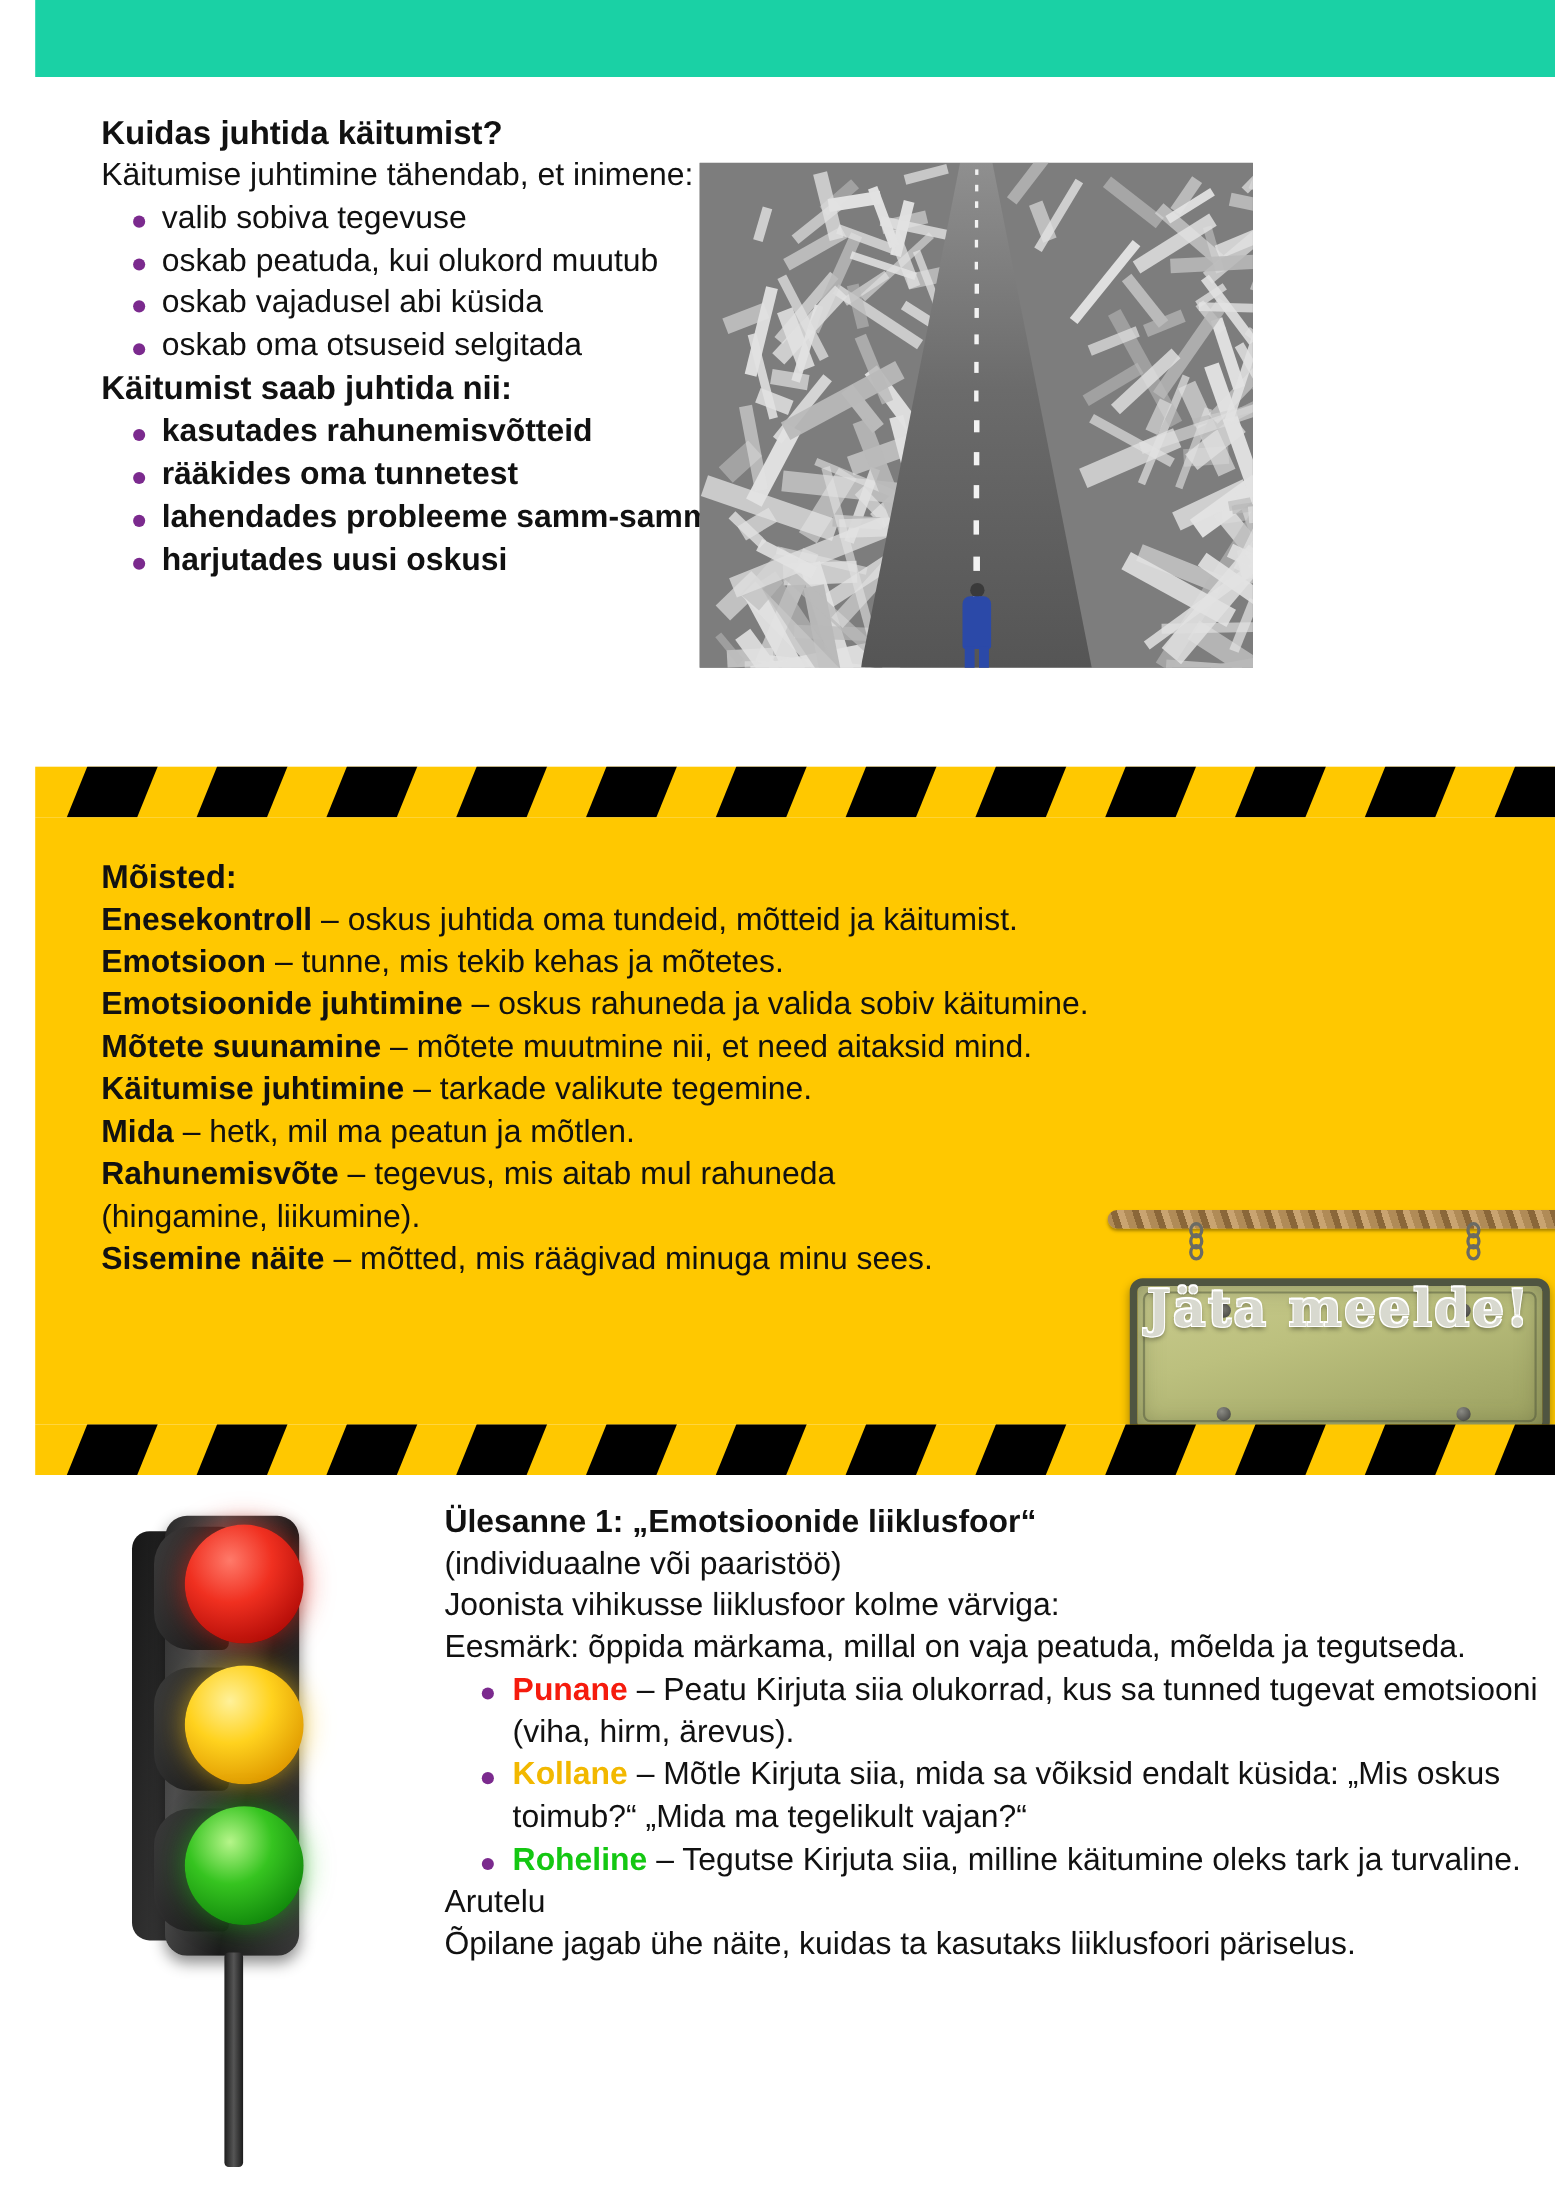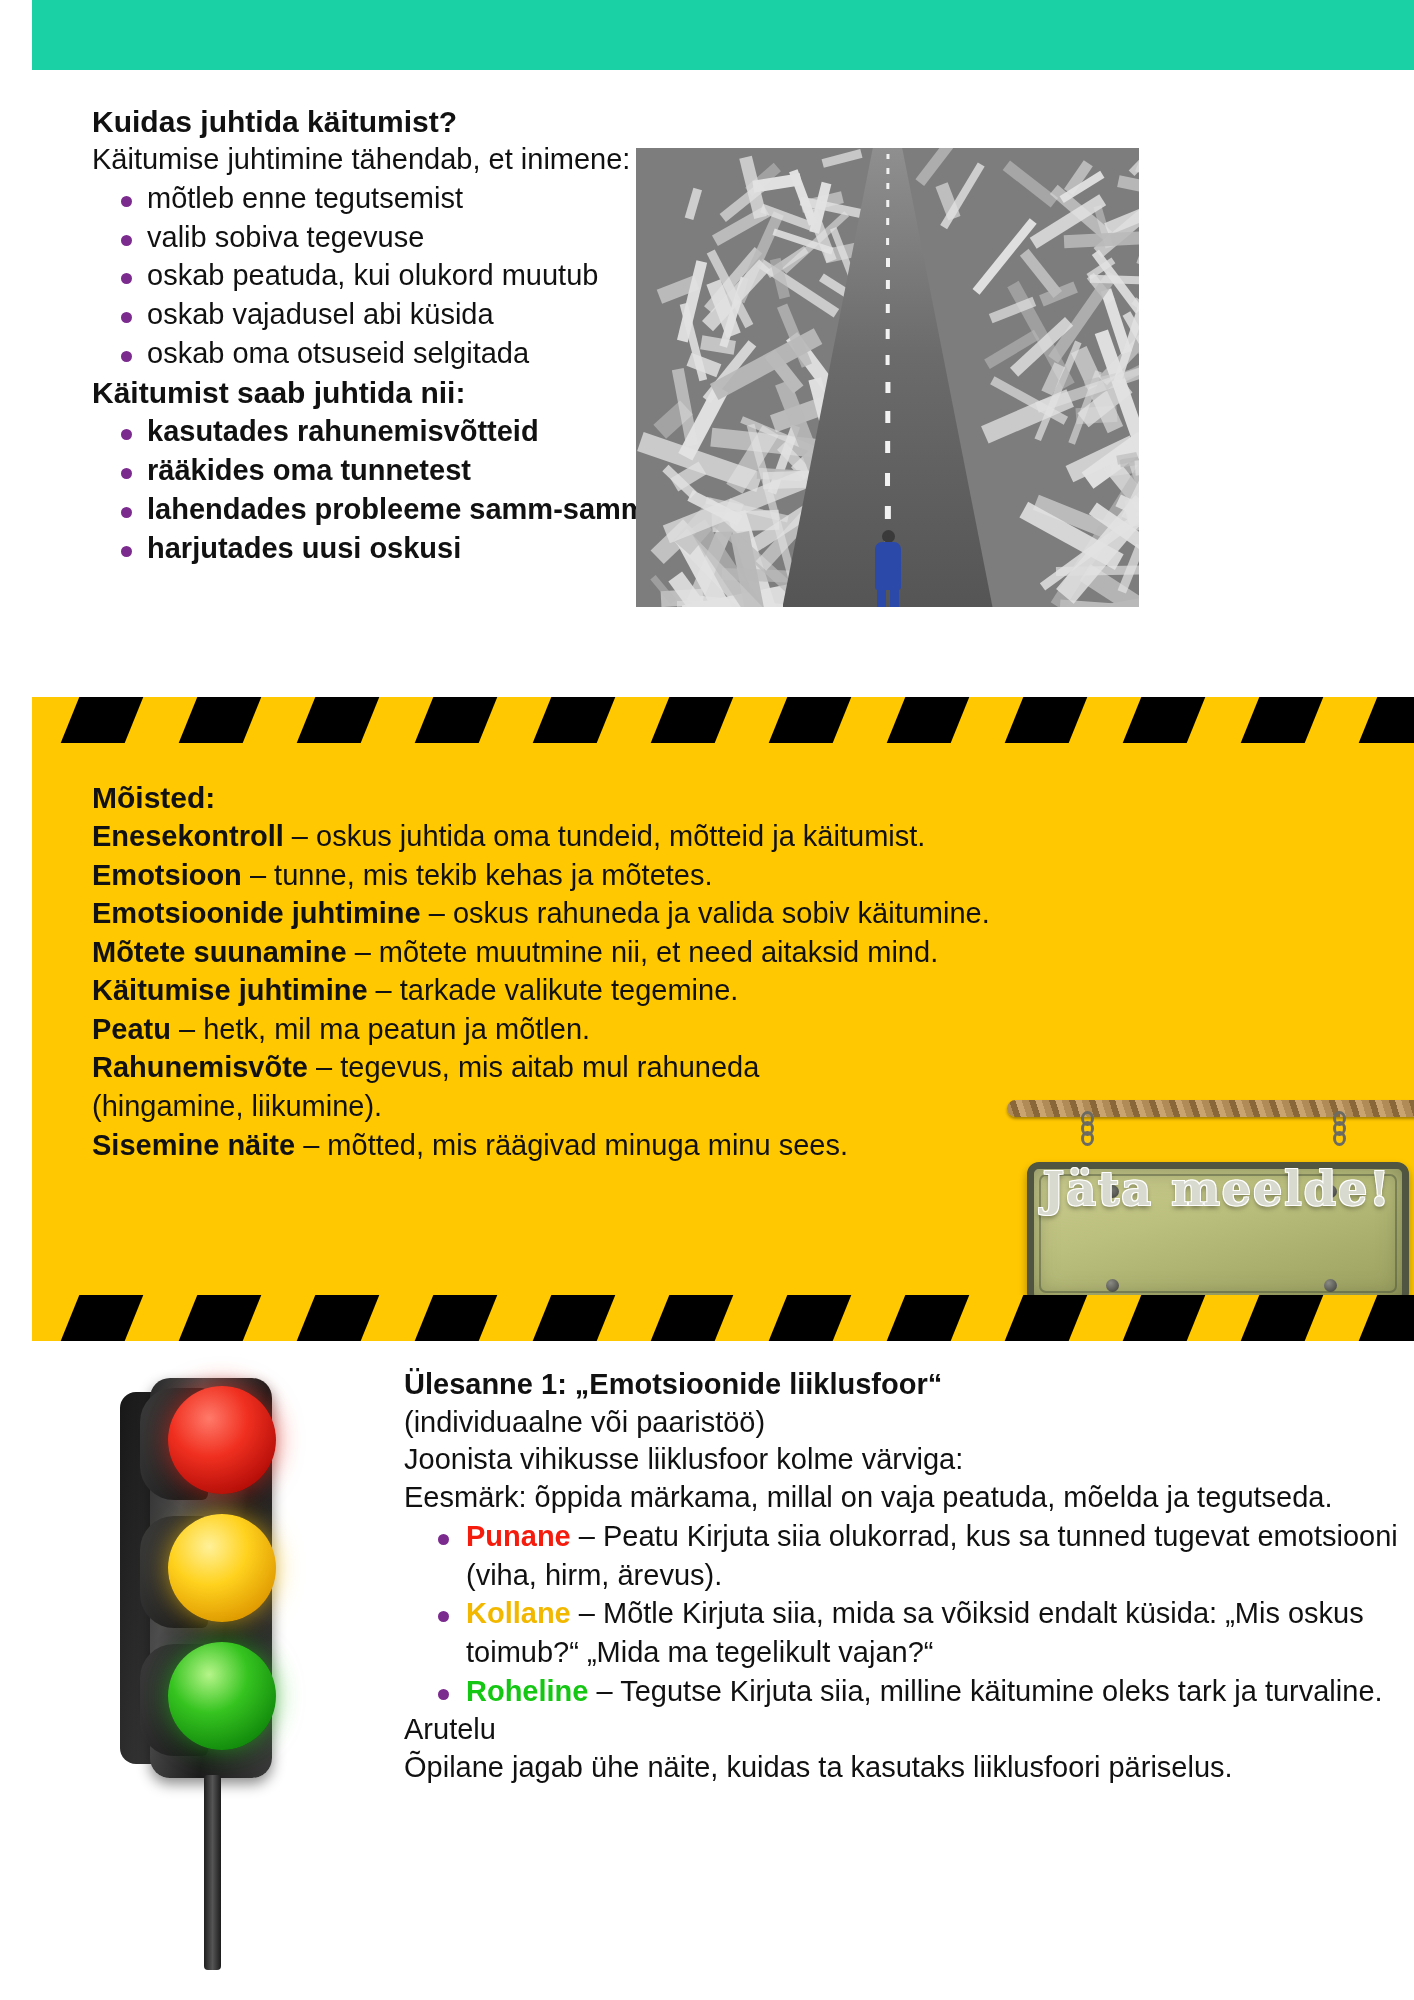--- a/index.html
+++ b/index.html
@@ -124,21 +124,20 @@
 
 <div class="page">
 
   <div class="teal-bar"></div>
 
   <div class="sec1">
     <div class="sec1-text">
       <div class="h-bold">Kuidas juhtida käitumist?</div>
       <div class="p-line">Käitumise juhtimine tähendab, et inimene:</div>
       <ul class="b">
-        <li>mõtleb enne tegutsemist</li>
         <li>valib sobiva tegevuse</li>
         <li>oskab peatuda, kui olukord muutub</li>
         <li>oskab vajadusel abi küsida</li>
         <li>oskab oma otsuseid selgitada</li>
       </ul>
       <div class="h-bold">Käitumist saab juhtida nii:</div>
       <ul class="b strong">
         <li>kasutades rahunemisvõtteid</li>
         <li>rääkides oma tunnetest</li>
         <li>lahendades probleeme samm-sammult</li>
@@ -355,21 +354,21 @@
       <div class="def">
         <b>Emotsioonide juhtimine</b><span> – </span><span>oskus rahuneda ja valida sobiv käitumine.</span>
       </div>
       <div class="def">
         <b>Mõtete suunamine</b><span> – </span><span>mõtete muutmine nii, et need aitaksid mind.</span>
       </div>
       <div class="def">
         <b>Käitumise juhtimine</b><span> – </span><span>tarkade valikute tegemine.</span>
       </div>
       <div class="def">
-        <b>Peatu</b><span> – </span><span>hetk, mil ma peatun ja mõtlen.</span>
+        <b>Mida</b><span> – </span><span>hetk, mil ma peatun ja mõtlen.</span>
       </div>
       <div class="def">
         <b>Rahunemisvõte</b><span> – </span><span>tegevus, mis aitab mul rahuneda</span>
       </div>
       <div class="def">
         <span>(hingamine, liikumine).</span>
       </div>
       <div class="def">
         <b>Sisemine näite</b><span> – </span><span>mõtted, mis räägivad minuga minu sees.</span>
       </div>

